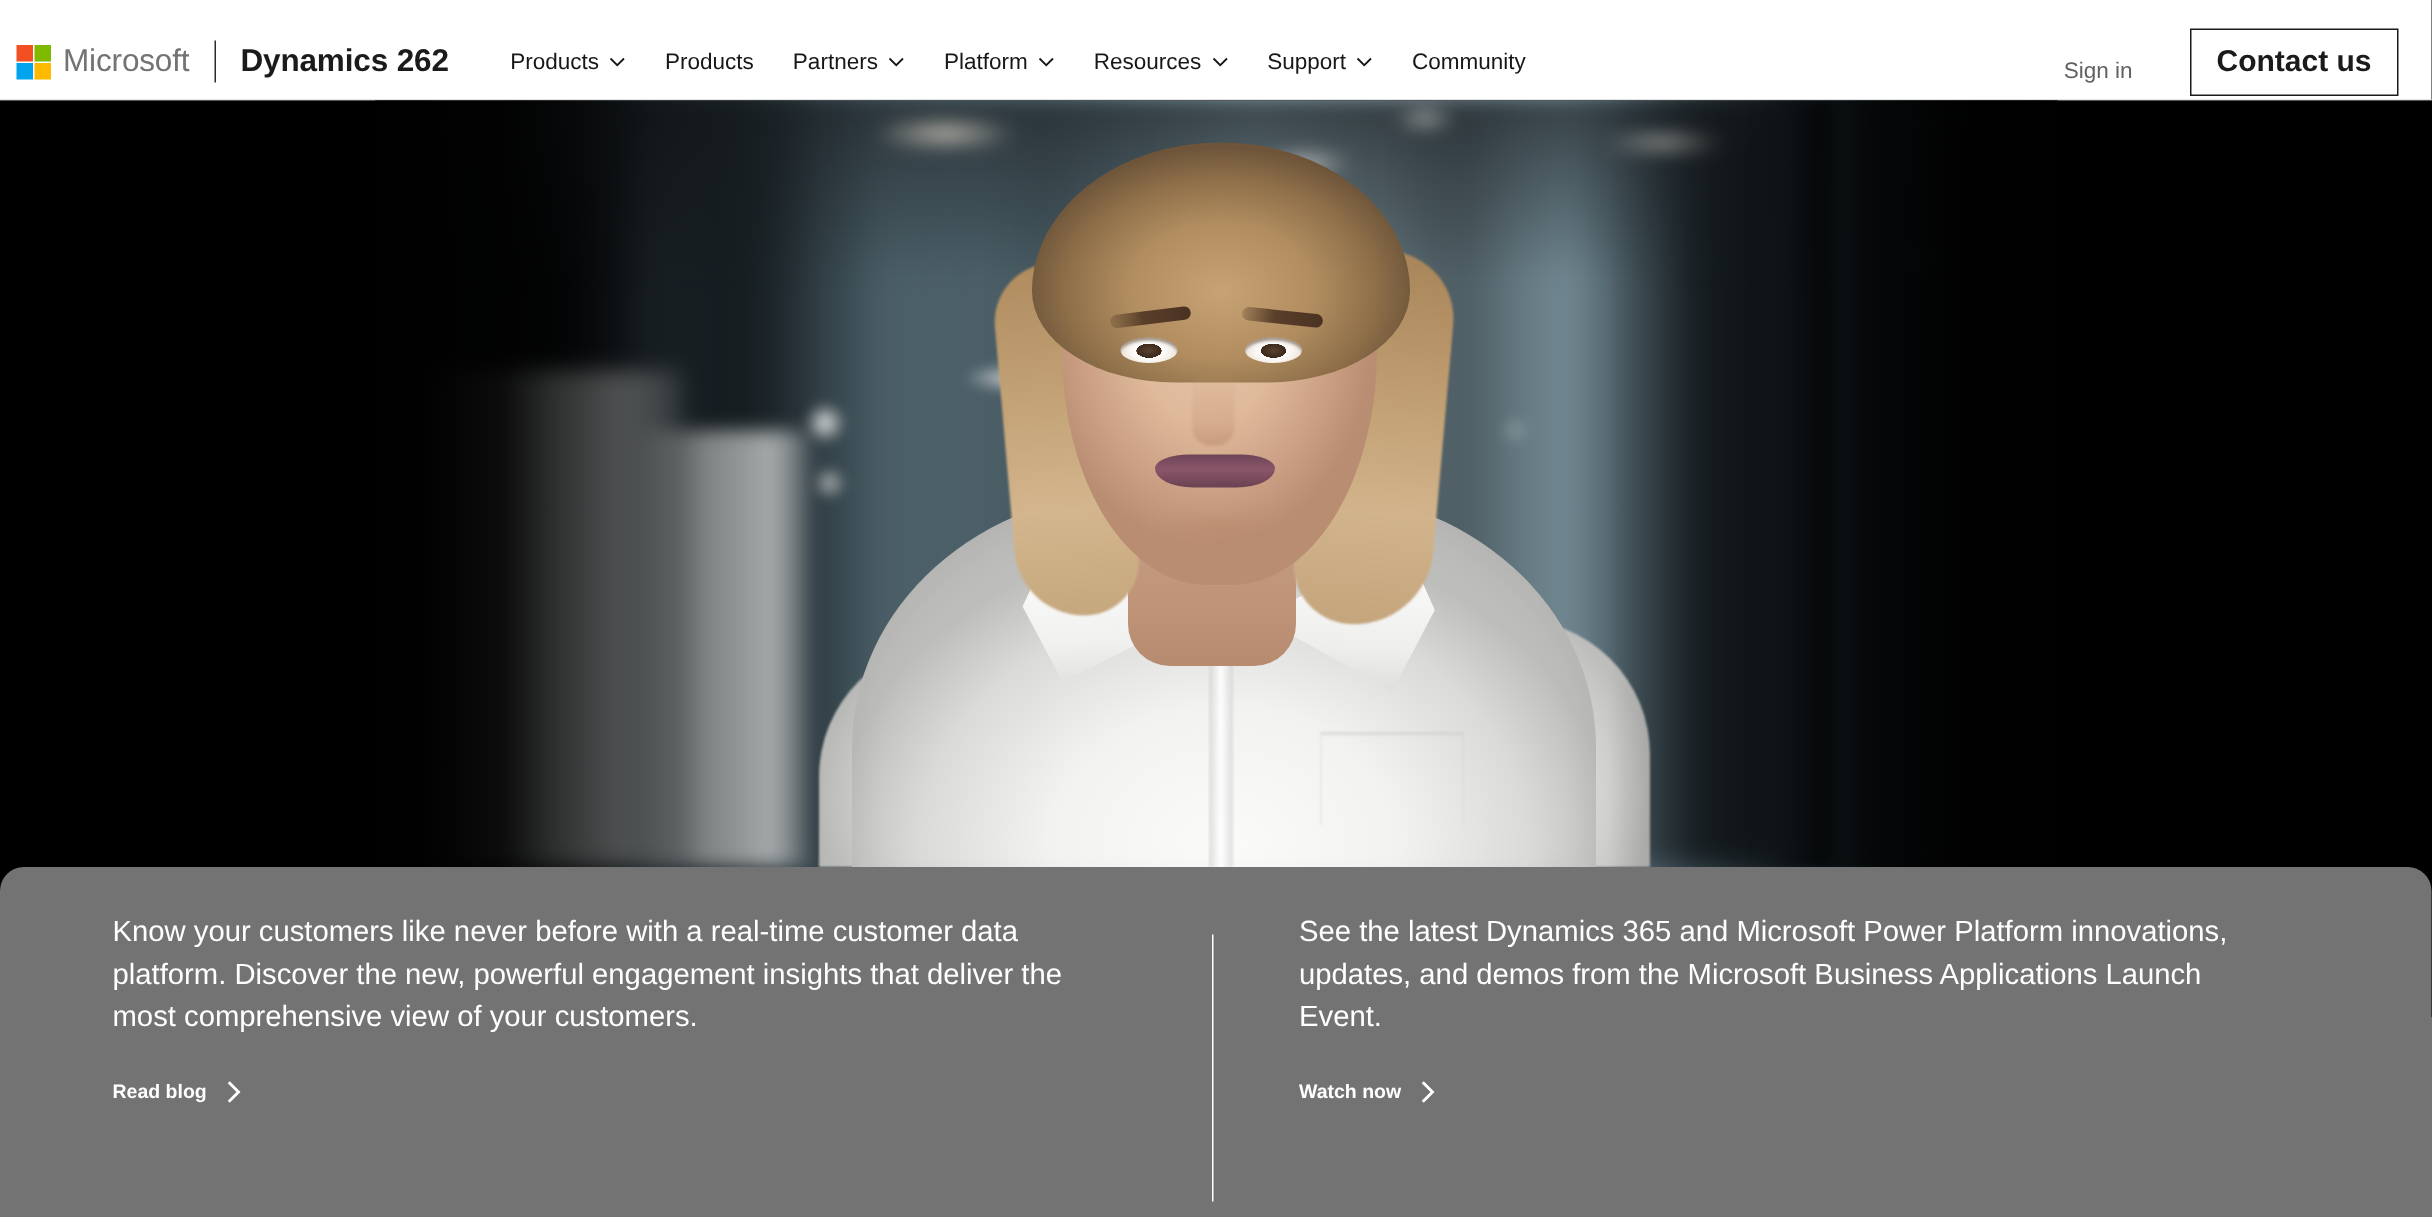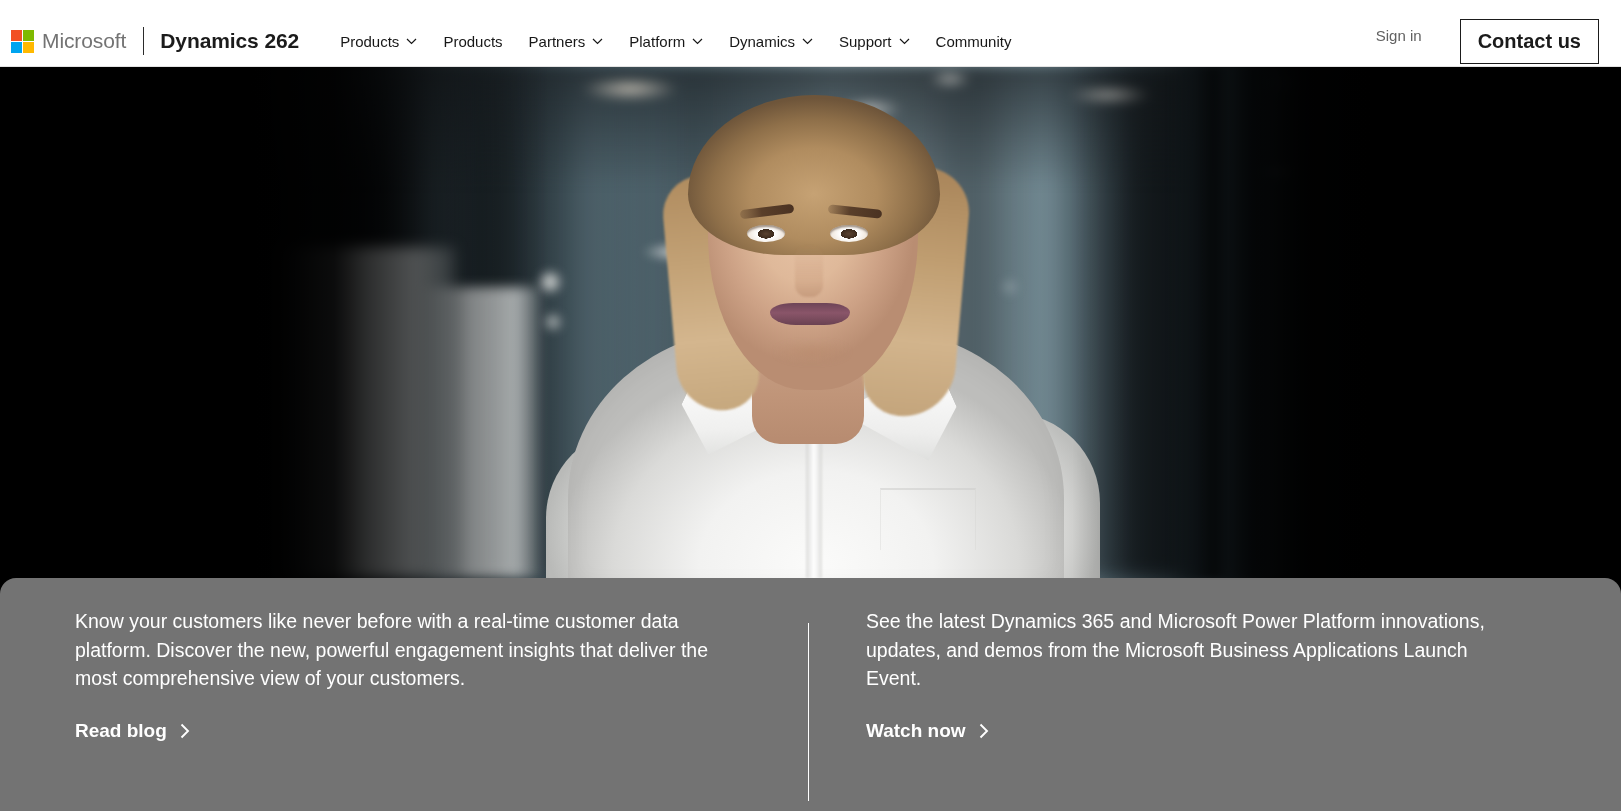--- a/index.html
+++ b/index.html
@@ -74,21 +74,21 @@
     background: none;
     border: none;
     font-family: inherit;
   }
   .navitem .caret {
     margin-left: 7px;
     display: inline-block;
     line-height: 0;
   }
   .navitem .caret svg { display: block; }
-  .nav-right { display: flex; align-items: flex-start; flex: 0 0 auto; }
+  .nav-right { display: flex; align-items: flex-end; flex: 0 0 auto; }
   .signin {
     font-size: 15px;
     color: #616161;
     padding: 8px 10px;
     white-space: nowrap;
     cursor: pointer;
     text-decoration: none;
   }
   .contact-btn {
     margin-left: 28px;
@@ -381,21 +381,21 @@
     line-height: 28.6px;
     margin: 29px 0 0 0;
     font-weight: 400;
   }
   .col-right p.blurb { width: 632px; }
   .cta {
     display: inline-flex;
     align-items: center;
     margin-top: 27px;
     color: #ffffff;
-    font-size: 19px;
+    font-size: 13px;
     font-weight: 700;
     text-decoration: none;
     cursor: pointer;
   }
   .cta .chev {
     margin-left: 13px;
     display: inline-block;
     line-height: 0;
   }
   .divider {
@@ -448,21 +448,21 @@
     <button class="navitem">
       <span>Platform</span>
       <span class="caret">
         <svg width="11" height="7" viewBox="0 0 11 7">
             <path d="M1 1l4.5 4.5L10 1" fill="none" stroke="#171717" stroke-width="1.2"></path>
           </svg>
       </span>
     </button>
 
     <button class="navitem">
-      <span>Dynamics</span>
+      <span>Resources</span>
       <span class="caret">
         <svg width="11" height="7" viewBox="0 0 11 7">
             <path d="M1 1l4.5 4.5L10 1" fill="none" stroke="#171717" stroke-width="1.2"></path>
           </svg>
       </span>
     </button>
 
     <button class="navitem">
       <span>Support</span>
       <span class="caret">

